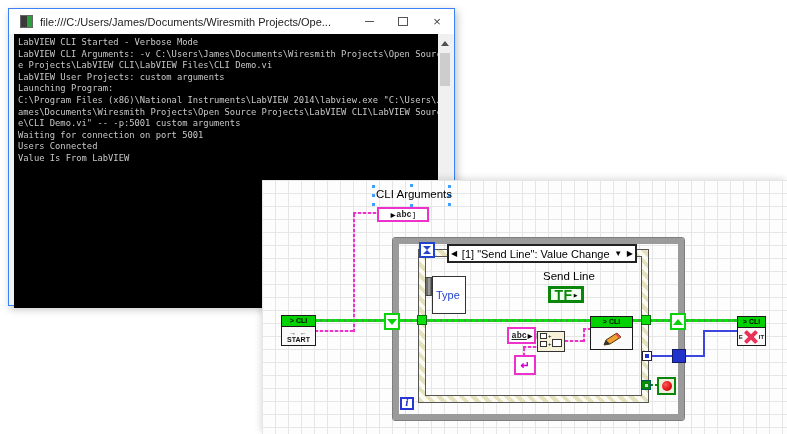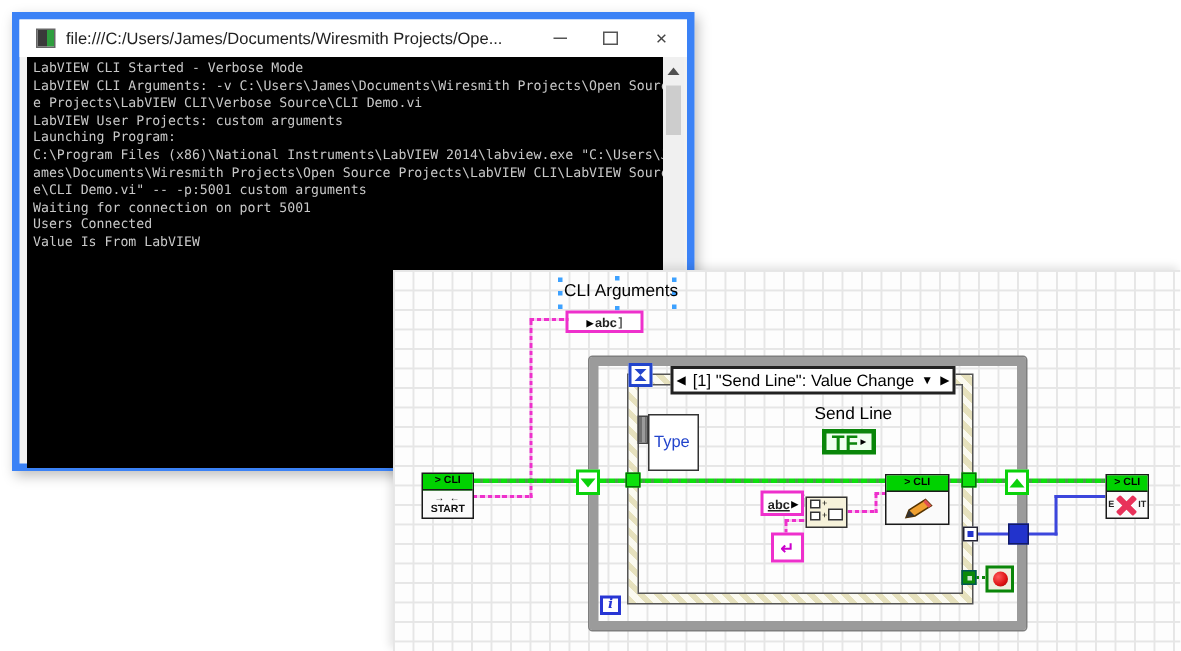--- a/index.html
+++ b/index.html
@@ -1,21 +1,21 @@
 <!DOCTYPE html>
 <html><head>
 <meta charset="utf-8">
 <style>
   html,body{margin:0;padding:0;}
   body{width:787px;height:434px;overflow:hidden;background:#ffffff;
        font-family:"Liberation Sans",sans-serif;position:relative;}
 
   
   .console-win{position:absolute;left:8px;top:8px;width:445px;height:296px;
-    background:#f2f2f2;border:5px solid #3b82f6;box-shadow:2px 3px 8px rgba(0,0,0,.25);}
+    background:#f2f2f2;border:1px solid #3b82f6;box-shadow:2px 3px 8px rgba(0,0,0,.25);}
   .titlebar{position:absolute;left:0;top:0;right:0;height:25px;background:#ffffff;
     display:flex;align-items:center;}
   .app-icon{width:11px;height:11px;margin-left:11px;border:1px solid #666;
     background:linear-gradient(90deg,#3a3a3a 0 55%,#2e9e3e 55% 100%);}
   .title-text{font-size:11px;color:#222;margin-left:7px;white-space:nowrap;
     overflow:hidden;flex:1;}
   .win-btn{width:34px;height:25px;display:flex;align-items:center;justify-content:center;}
   .min-glyph{width:9px;height:1px;background:#555;}
   .max-glyph{width:8px;height:7px;border:1px solid #555;}
   .close-glyph{font-size:13px;color:#444;line-height:1;}
@@ -38,21 +38,21 @@
     background-size:13px 13px;box-shadow:-2px -2px 6px rgba(0,0,0,.12);}
   .abs{position:absolute;}
   .sel-dot{position:absolute;width:3px;height:3px;background:#3da1ff;}
 
   .lv-label{font-size:11.5px;color:#000;white-space:nowrap;}
 
   
   .str-term{border:2px solid #ee30cc;background:#fff;display:flex;align-items:center;
     justify-content:center;box-sizing:border-box;font-weight:bold;}
   .str-term .tri{font-size:6px;color:#000;}
-  .str-term .abc{font-size:8.5px;color:#222;margin:0 1px;}
+  .str-term .abc{font-size:8.5px;color:#222;margin:0 1px;font-family:Liberation Mono, monospace;}
   .str-term .br{font-size:8px;color:#555;}
 
   
   .vi{border:1px solid #1a1a1a;background:#fafafa;box-sizing:border-box;}
   .vi-head{background:#00d200;border-bottom:1px solid #1a1a1a;color:#000;
     font-size:7px;font-weight:bold;text-align:center;line-height:10px;height:10px;white-space:nowrap;}
   .vi-body{display:flex;flex-direction:column;align-items:center;justify-content:center;}
 
   
   .wire{position:absolute;}
@@ -145,21 +145,21 @@
     <div class="win-btn">
         <div class="max-glyph"></div>
       </div>
     <div class="win-btn">
         <span class="close-glyph">×</span>
       </div>
   </div>
   <div class="console-body">
     <div class="console-line">LabVIEW CLI Started - Verbose Mode</div>
     <div class="console-line">LabVIEW CLI Arguments: -v C:\Users\James\Documents\Wiresmith Projects\Open Sourc</div>
-    <div class="console-line">e Projects\LabVIEW CLI\Verbose Source\CLI Demo.vi</div>
+    <div class="console-line">e Projects\LabVIEW CLI\LabVIEW Files\CLI Demo.vi</div>
     <div class="console-line">LabVIEW User Projects: custom arguments</div>
     <div class="console-line">Launching Program:</div>
     <div class="console-line">C:\Program Files (x86)\National Instruments\LabVIEW 2014\labview.exe "C:\Users\J</div>
     <div class="console-line">ames\Documents\Wiresmith Projects\Open Source Projects\LabVIEW CLI\LabVIEW Sourc</div>
     <div class="console-line">e\CLI Demo.vi" -- -p:5001 custom arguments</div>
     <div class="console-line">Waiting for connection on port 5001</div>
     <div class="console-line">Users Connected</div>
     <div class="console-line">Value Is From LabVIEW</div>
   </div>
   <div class="scrollbar">

